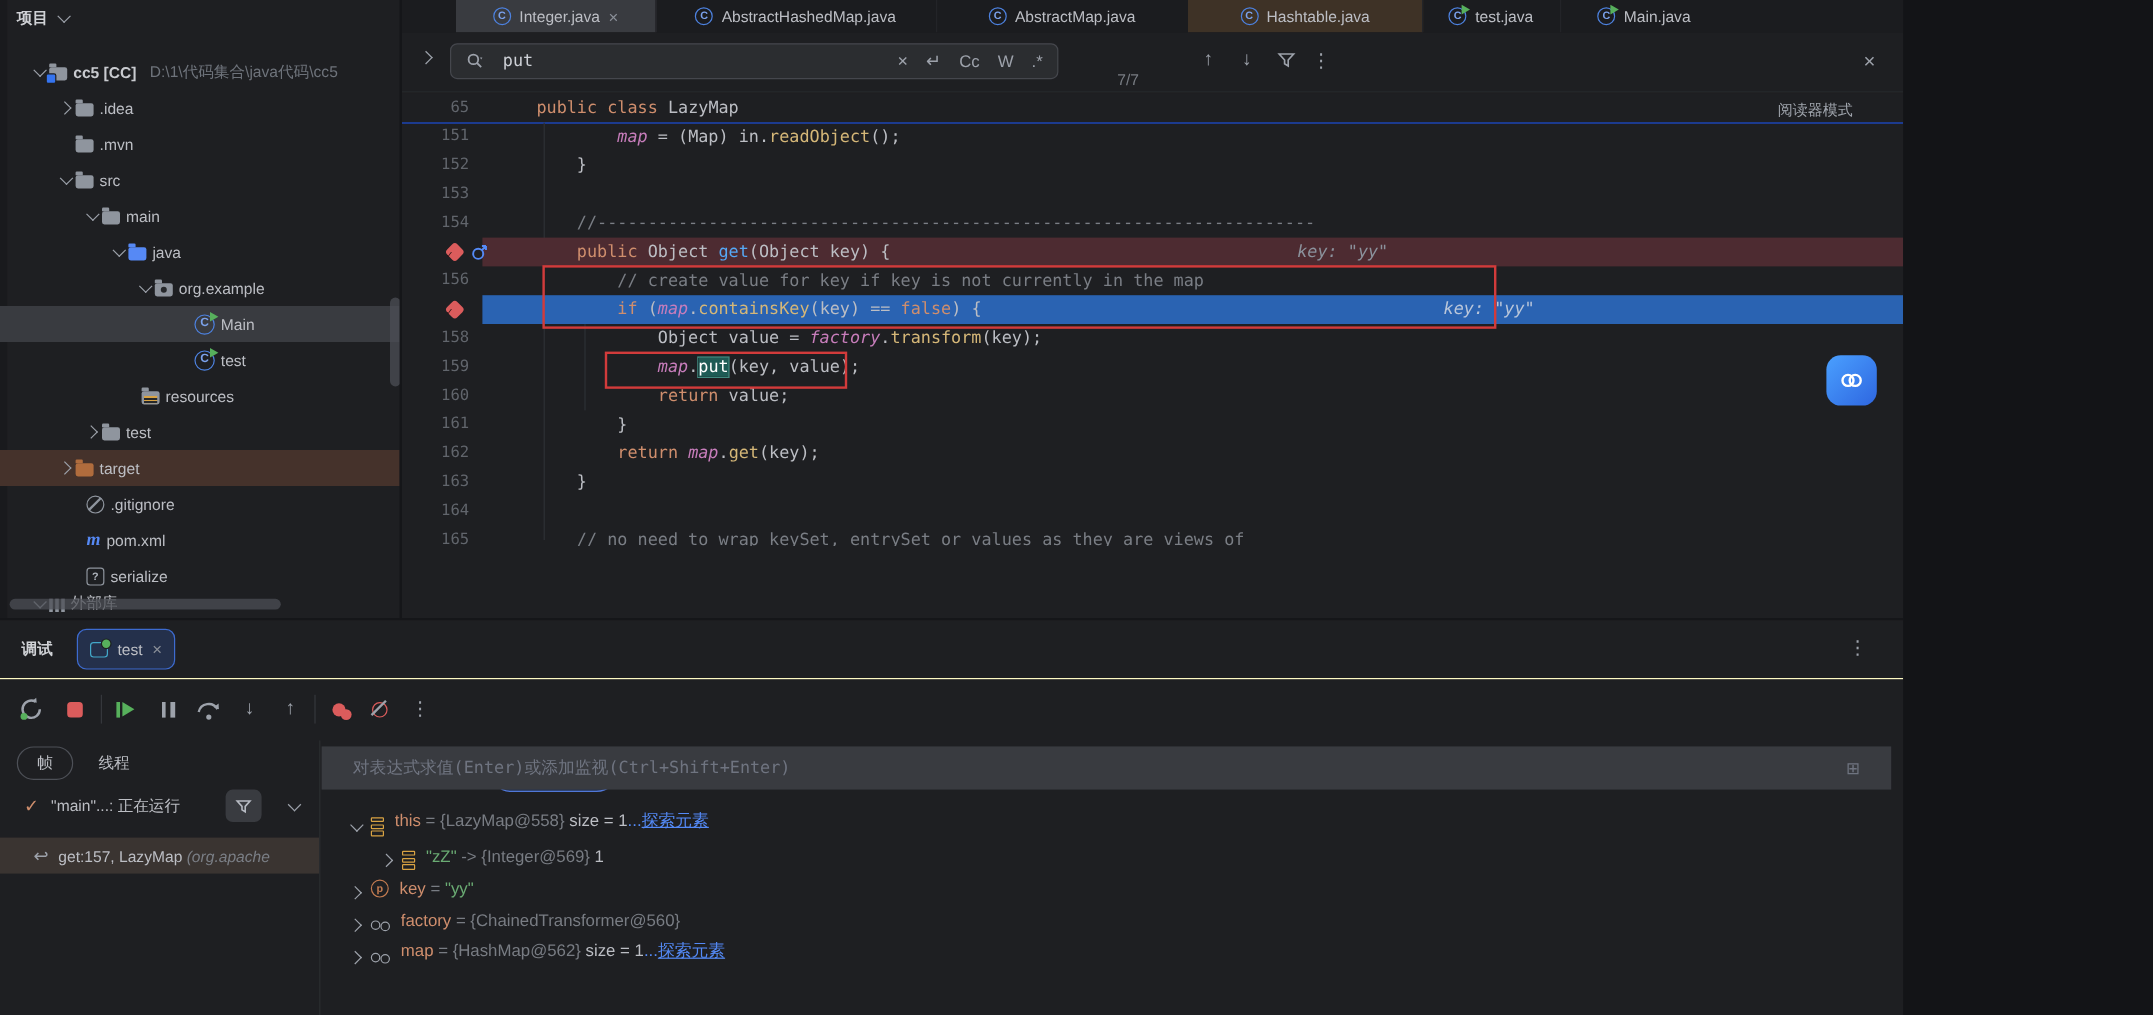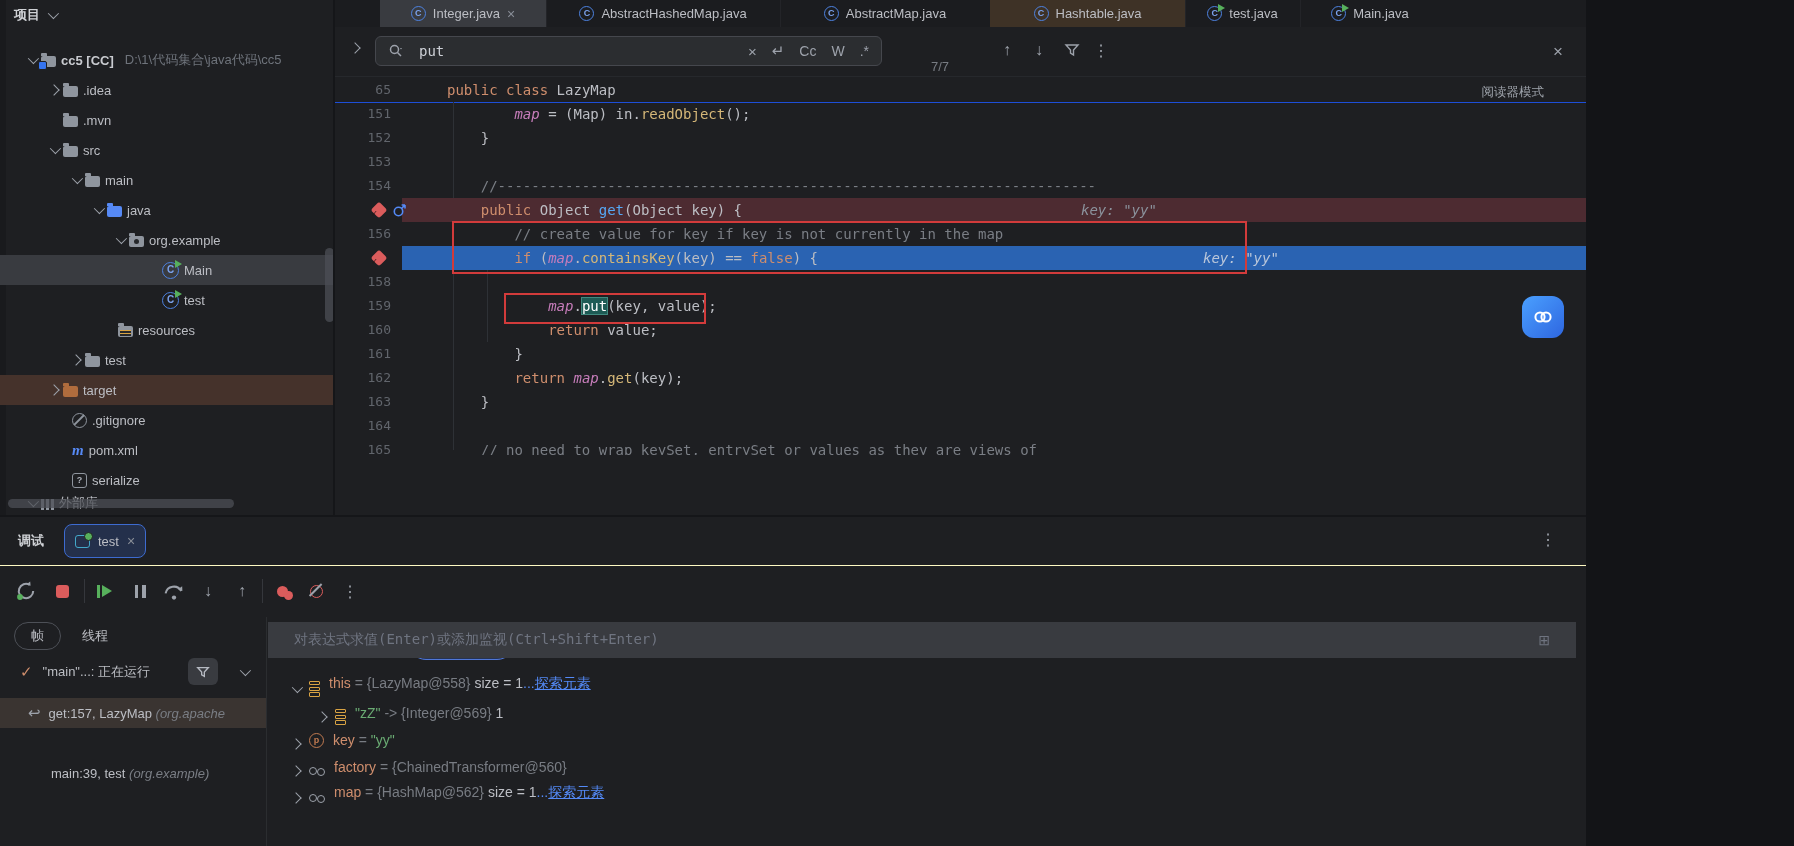--- a/index.html
+++ b/index.html
@@ -327,20 +327,21 @@
         <span class="ct"><span class="tk-pl">        </span><span class="tk-cm">// create value for key if key is not currently in the map</span></span>
       </div>
       <div class="cl exec-blue" style="top:144px;">
         <div class="bgbar"></div>
         <span class="bp" style="left:38px;"></span>
         <span class="ct"><span class="tk-pl">        </span><span class="tk-kw">if</span><span class="tk-pl"> (</span><span class="tk-fd">map</span><span class="tk-pl">.</span><span class="tk-mc">containsKey</span><span class="tk-pl">(key) == </span><span class="tk-kw">false</span><span class="tk-pl">) {</span></span>
         <span class="hint codefont" style="position:absolute;left:842px;top:0;color:#b9c6da;">key: "yy"</span>
       </div>
       <div class="cl" style="top:168px;">
         <span class="gut">158</span>
+        <span class="ct"><span class="tk-pl">            Object value = </span><span class="tk-fd">factory</span><span class="tk-pl">.</span><span class="tk-mc">transform</span><span class="tk-pl">(key);</span></span>
       </div>
       <div class="cl" style="top:192px;">
         <span class="gut">159</span>
         <span class="ct"><span class="tk-pl">            </span><span class="tk-fd">map</span><span class="tk-pl">.</span><span class="tk-hl">put</span><span class="tk-pl">(key, value);</span></span>
       </div>
       <div class="cl" style="top:216px;">
         <span class="gut">160</span>
         <span class="ct"><span class="tk-pl">            </span><span class="tk-kw">return</span><span class="tk-pl"> value;</span></span>
       </div>
       <div class="cl" style="top:240px;">
@@ -440,23 +441,20 @@
           <svg width="16" height="16" viewBox="0 0 18 18">
             <path d="M3 4 h12 l-4.5 5 v5 l-3 -1.8 v-3.2 z" fill="none" stroke="#b6bac2" stroke-width="1.5"></path>
           </svg>
         </span>
         <span class="chev down" style="position:absolute;left:240px;top:13px;"></span>
       </div>
       <div class="frow sel" style="top:81px;">
         <span class="fic">↩</span>
         <span><span class="tk-fw">get:157, LazyMap </span><span class="tk-fp">(org.apache</span></span>
       </div>
-      <div class="frow" style="top:141px;">
-        <span class="find"><span class="tk-fw">main:39, test </span><span class="tk-fp">(org.example)</span></span>
-      </div>
     </div>
     <div class="vdiv" style="position:absolute;left:266px;top:100px;width:1px;height:229px;background:#2b2d30;"></div>
 
     <div id="vars">
       <div id="evalbar">
         <span class="ph">对表达式求值(Enter)或添加监视(Ctrl+Shift+Enter)</span>
         <span class="addw">⊞</span>
       </div>
       <div class="vrow" style="top:49px;padding-left:24px;">
         <span class="chev down"></span>

